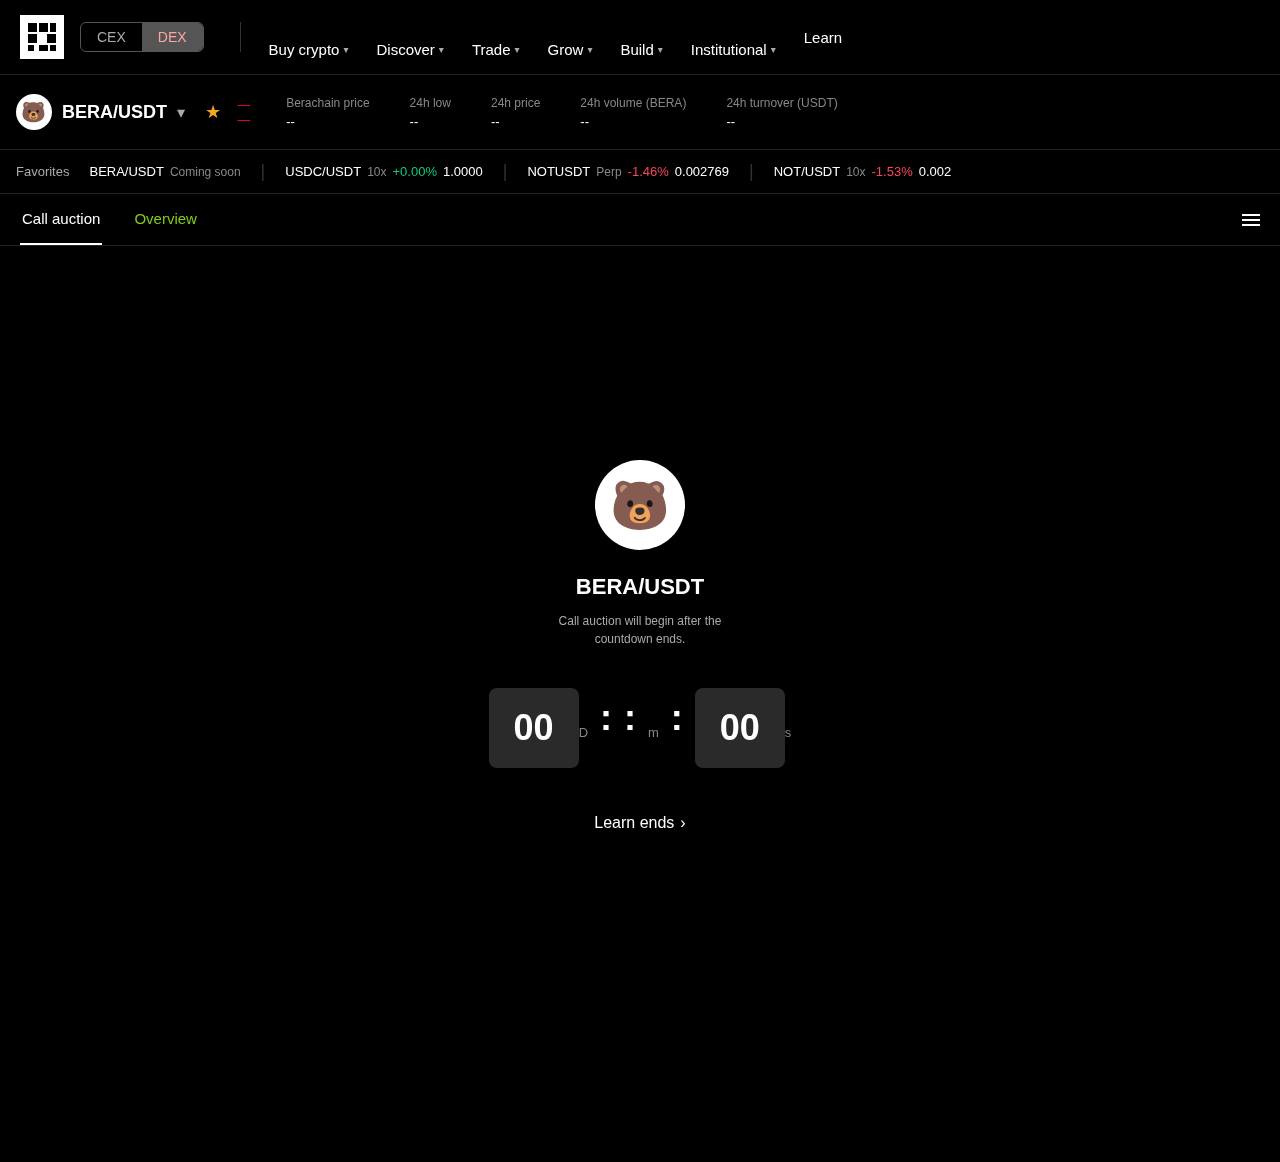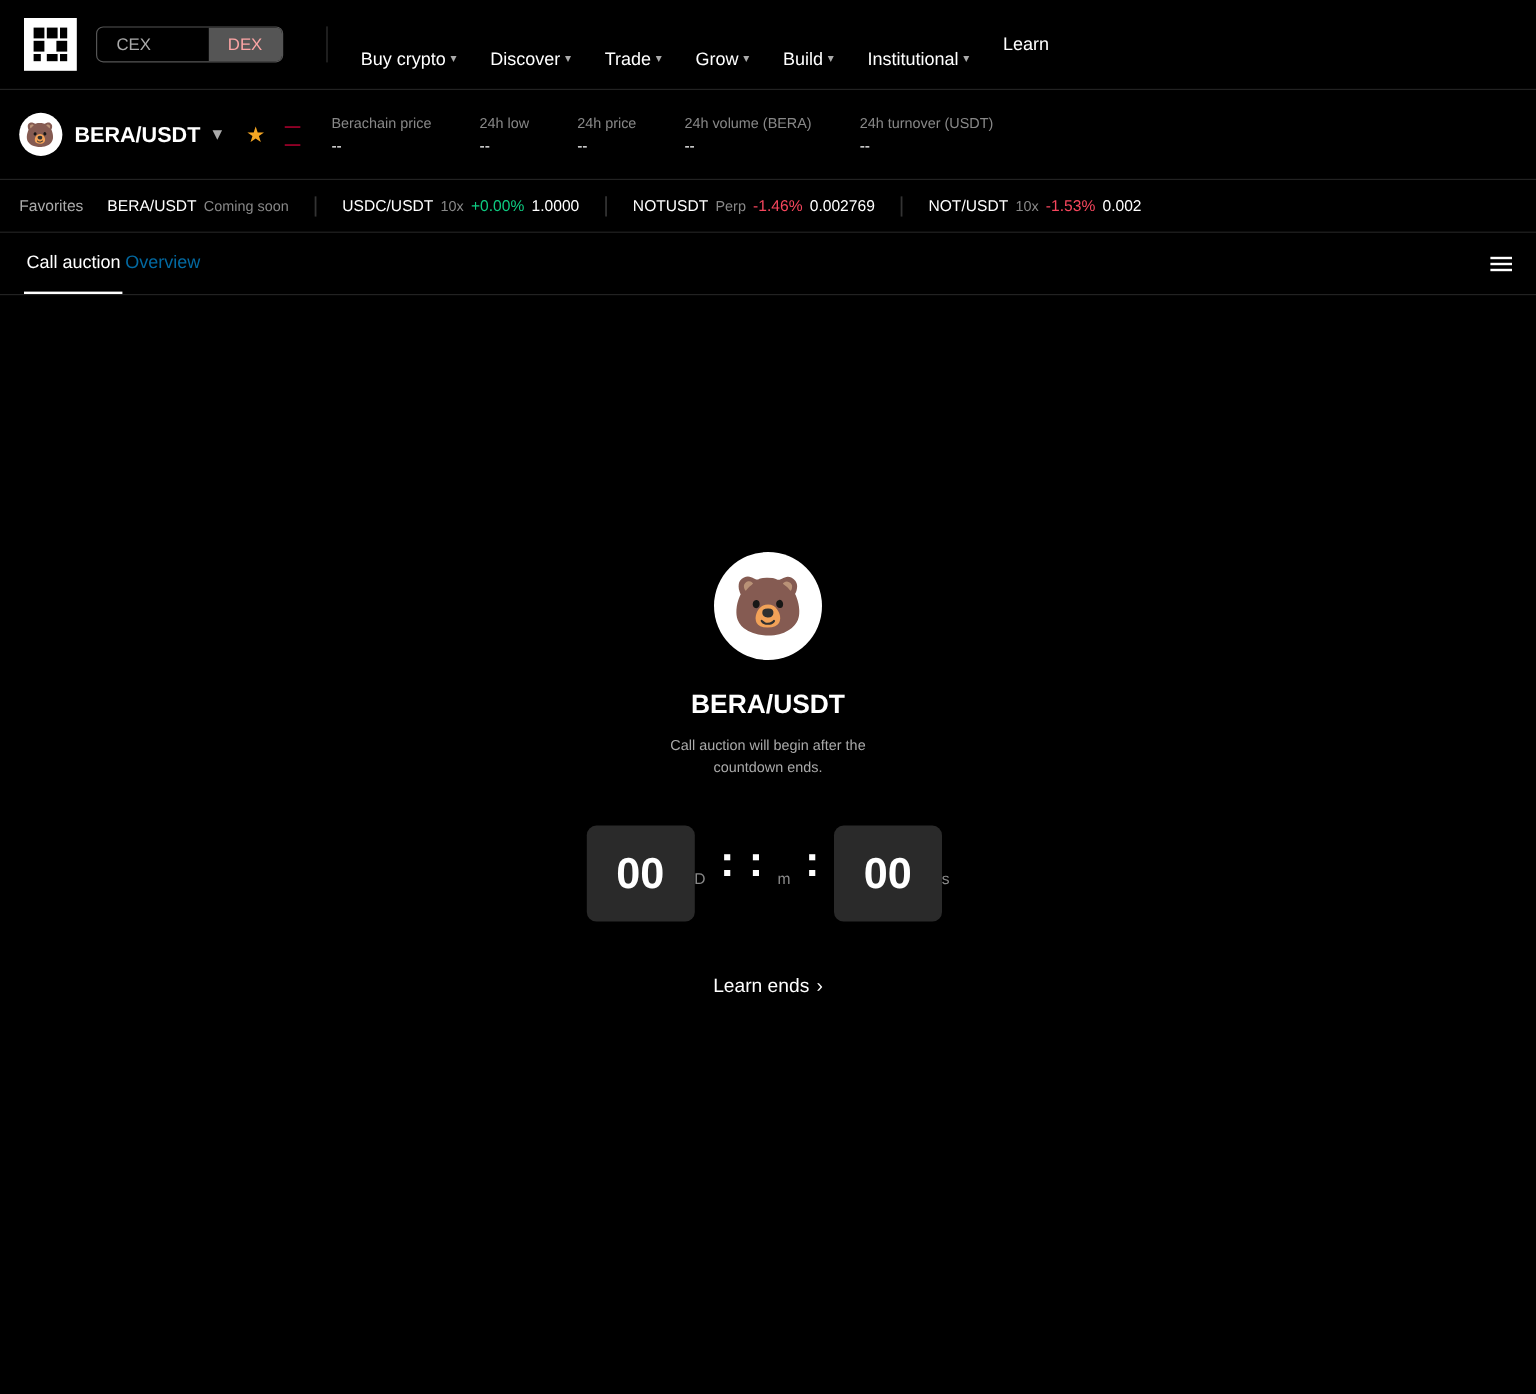--- a/index.html
+++ b/index.html
@@ -34,21 +34,20 @@
       align-items: center;
       justify-content: center;
     }
 
     .exchange-toggle {
       display: flex;
       border: 1px solid #555;
       border-radius: 6px;
       overflow: hidden;
       margin-right: 20px;
-      gap: 32px;
     }
     .exchange-btn {
       padding: 6px 16px;
       font-size: 14px;
       cursor: pointer;
       background: transparent;
       color: #aaa;
       border: none;
     }
     .exchange-btn.active {
@@ -137,21 +136,21 @@
       align-items: center;
       margin: 0 16px;
     }
     .price-change-indicator .dash-up { color: #f04; font-size: 13px; }
     .price-change-indicator .dash-down { color: #f04; font-size: 13px; }
 
     .ticker-stats {
       display: flex;
       align-items: center;
       gap: 40px;
-      margin-left: 10px;
+      margin-left: 20px;
     }
     .stat-item { display: flex; flex-direction: column; }
     .stat-label { font-size: 12px; color: #888; margin-bottom: 4px; }
     .stat-value { font-size: 13px; color: #fff; }
 
     
     .marquee-bar {
       height: 44px;
       background: #000;
       border-bottom: 1px solid #222;
@@ -179,29 +178,29 @@
 
     
     .tabs-bar {
       display: flex;
       align-items: center;
       height: 52px;
       padding: 0 20px;
       border-bottom: 1px solid #222;
       justify-content: space-between;
     }
-    .tabs-left { display: flex; align-items: flex-start; height: 100%; }
+    .tabs-left { display: flex; gap: 30px; align-items: flex-start; height: 100%; }
     .tab-item {
       display: flex;
       align-items: center;
       height: 100%;
       padding: 0 2px;
       font-size: 15px;
       cursor: pointer;
-      color: #0369a1;
+      color: #84cc16;
       border-bottom: 2px solid transparent;
       position: relative;
     }
     .tab-item.active {
       color: #fff;
       border-bottom: 2px solid #fff;
     }
     .menu-icon {
       display: flex;
       flex-direction: column;

